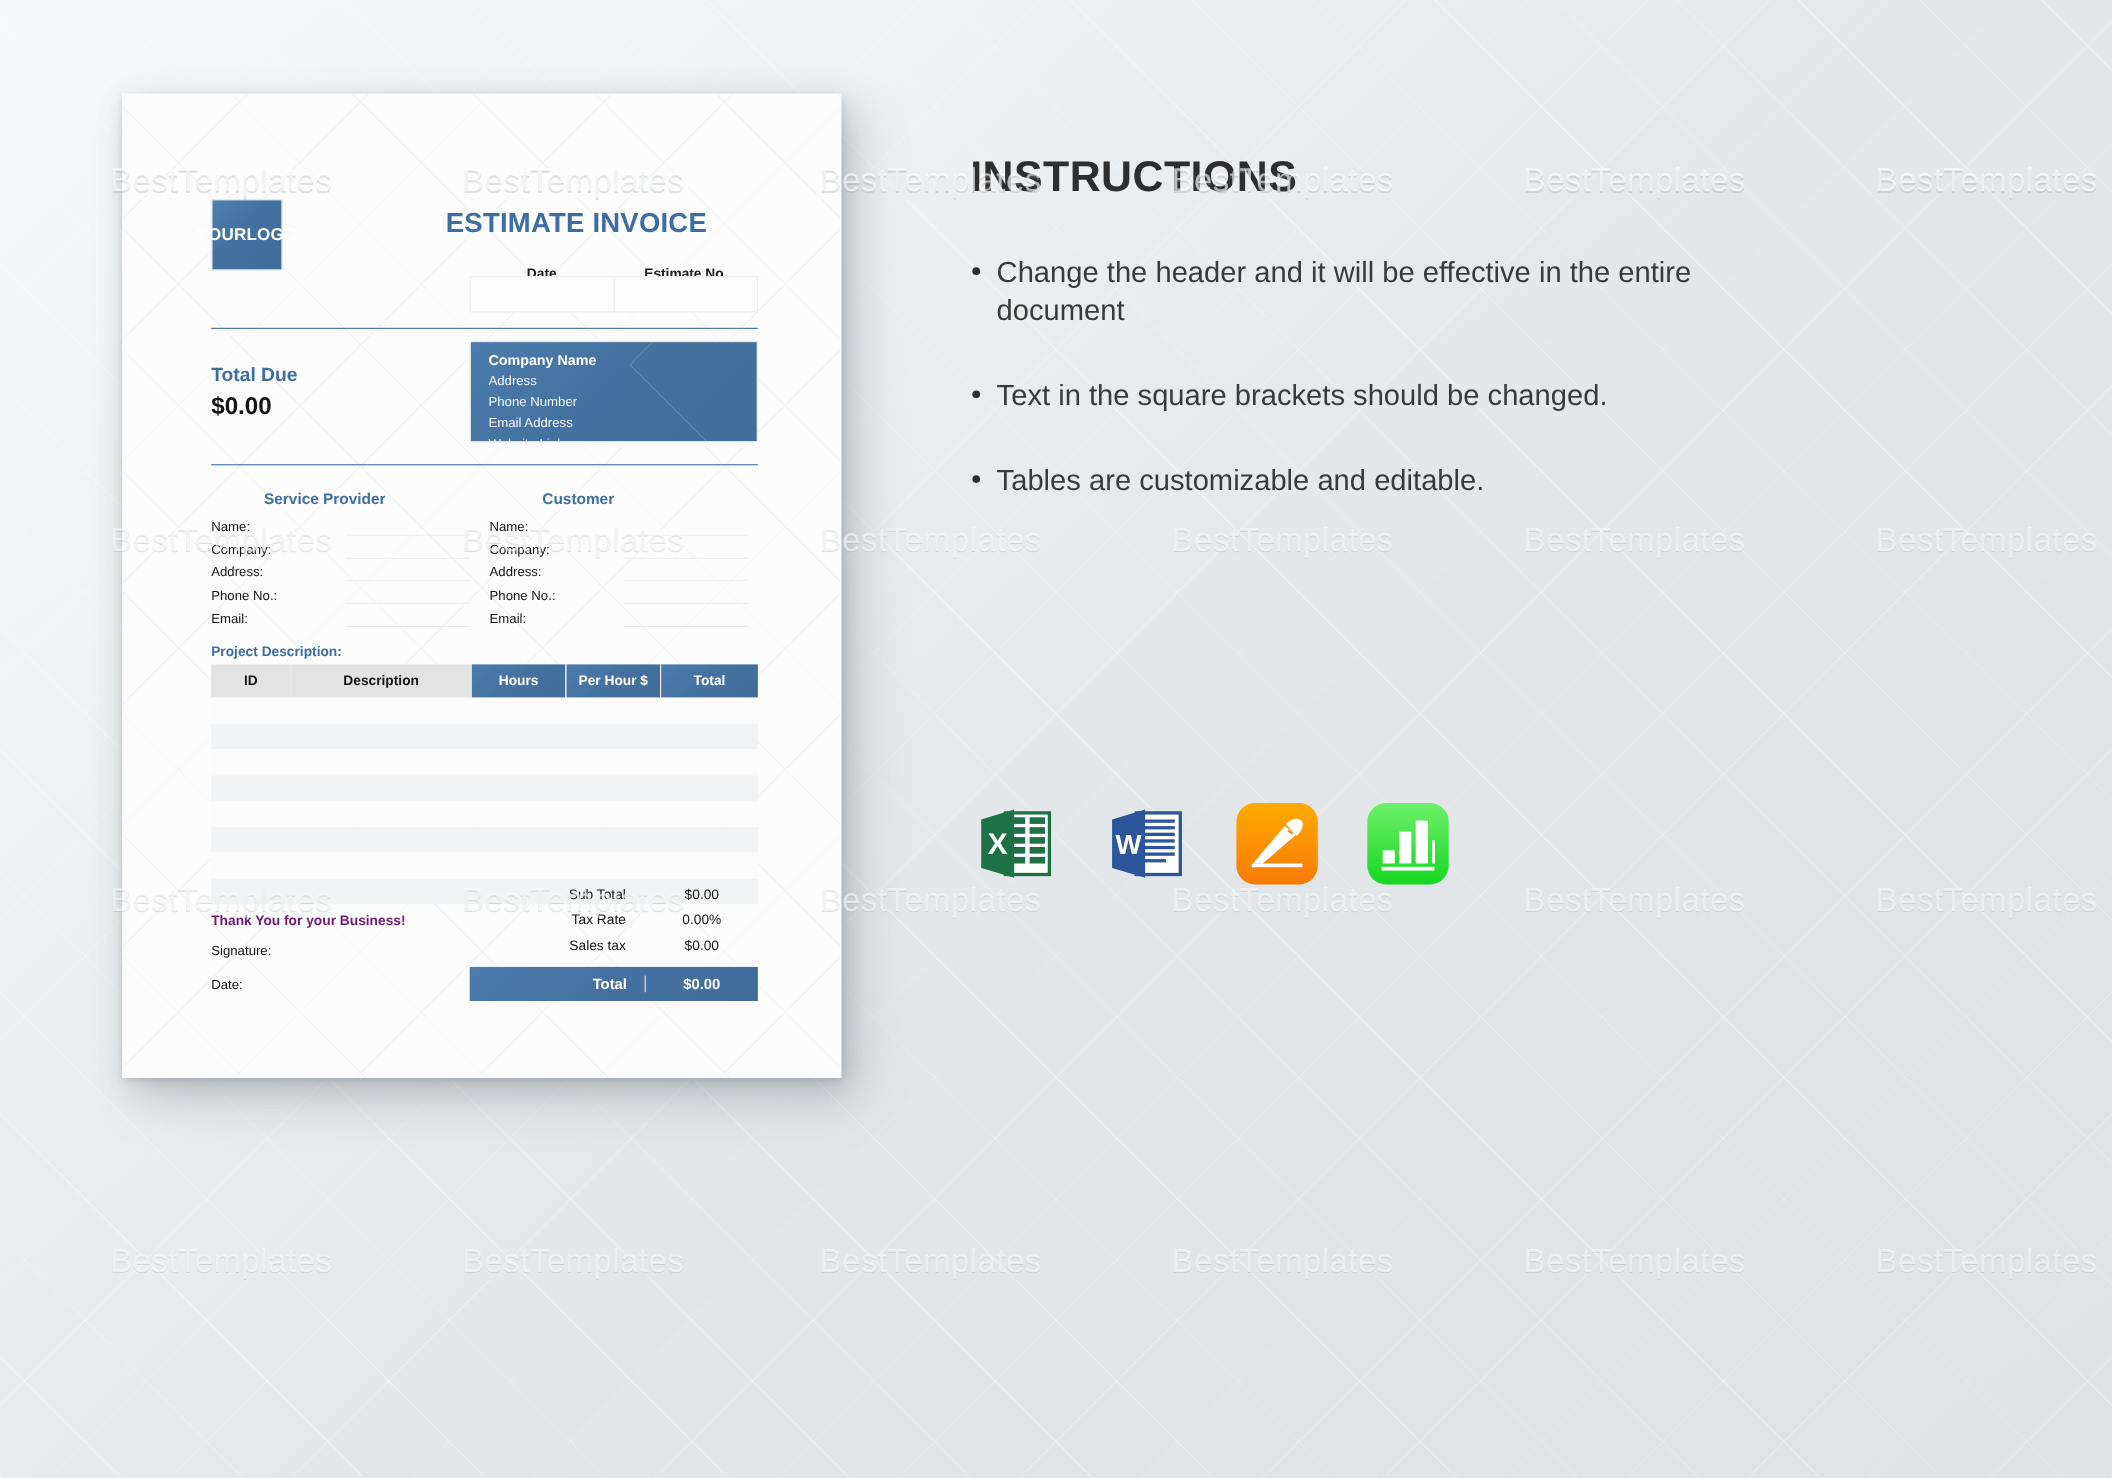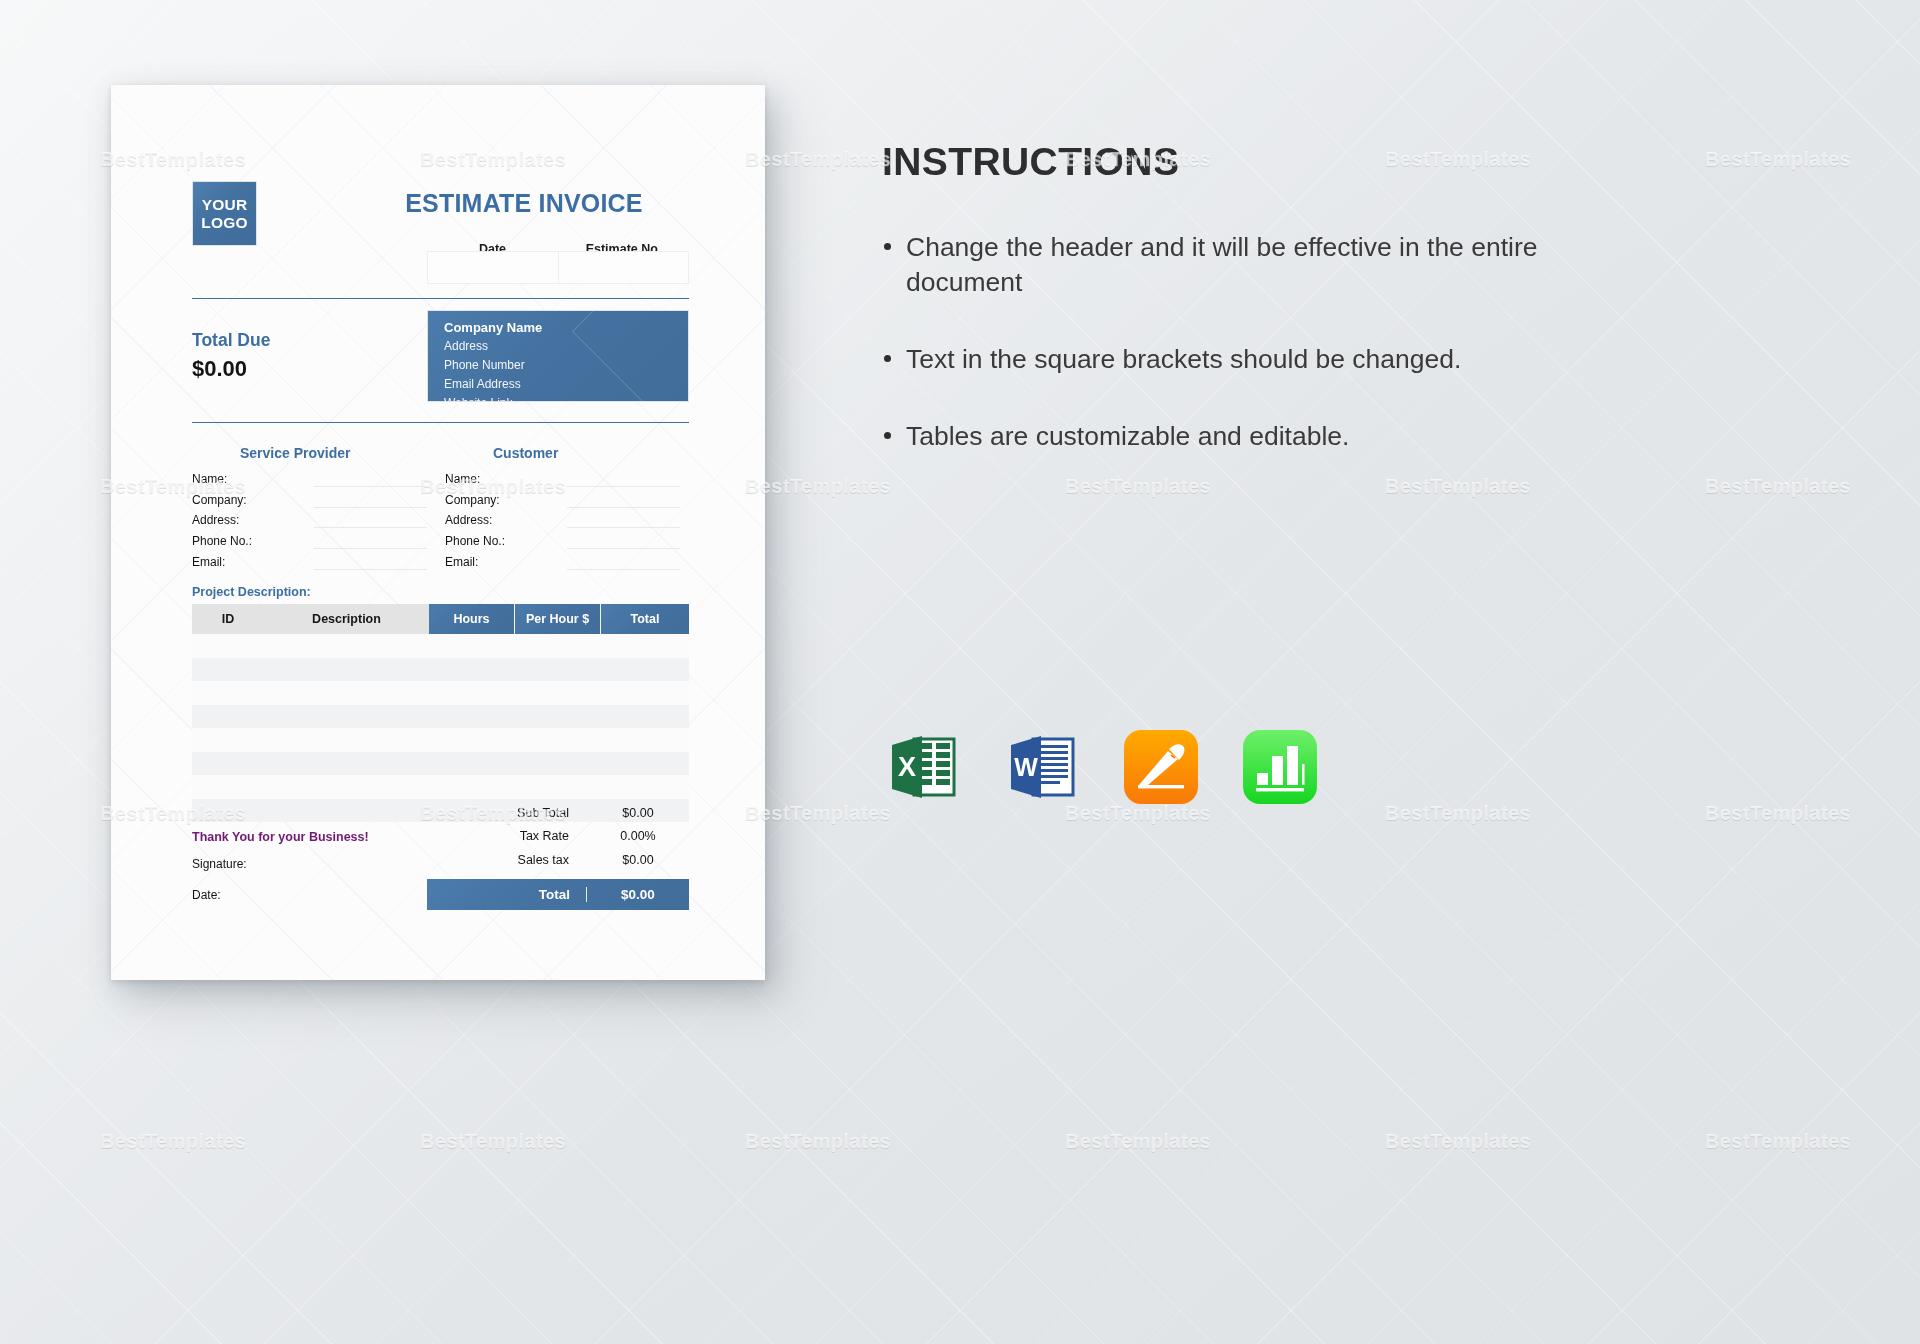--- a/index.html
+++ b/index.html
@@ -36,22 +36,22 @@
   
   .wm-layer {
     position: absolute;
     inset: 0;
     pointer-events: none;
     z-index: 60;
   }
   .wm {
     position: absolute;
     font-family: "Liberation Sans", sans-serif;
-    font-size: 20px;
-    font-weight: 700;
+    font-size: 30px;
+    font-weight: 400;
     letter-spacing: 0.4px;
     color: rgba(255,255,255,0.62);
     text-shadow: 0 1px 0 rgba(150,155,160,0.30);
     white-space: nowrap;
     user-select: none;
   }
 
   
   #paper {
     position: absolute;
@@ -100,21 +100,21 @@
     top: 0;
     width: 63px;
     height: 63px;
     background: linear-gradient(135deg, #4f80b0 0%, #4472a0 40%, #3f6c9a 100%);
     border: 1px solid #dfe4e9;
     color: #ffffff;
     font-size: 15.5px;
     font-weight: 700;
     line-height: 1.16;
     display: flex;
-    flex-direction: column;
+    flex-direction: row;
     align-items: center;
     justify-content: center;
     letter-spacing: 0.2px;
   }
   .inv-title {
     position: absolute;
     right: 0;
     top: 8px;
     width: 330px;
     text-align: center;

